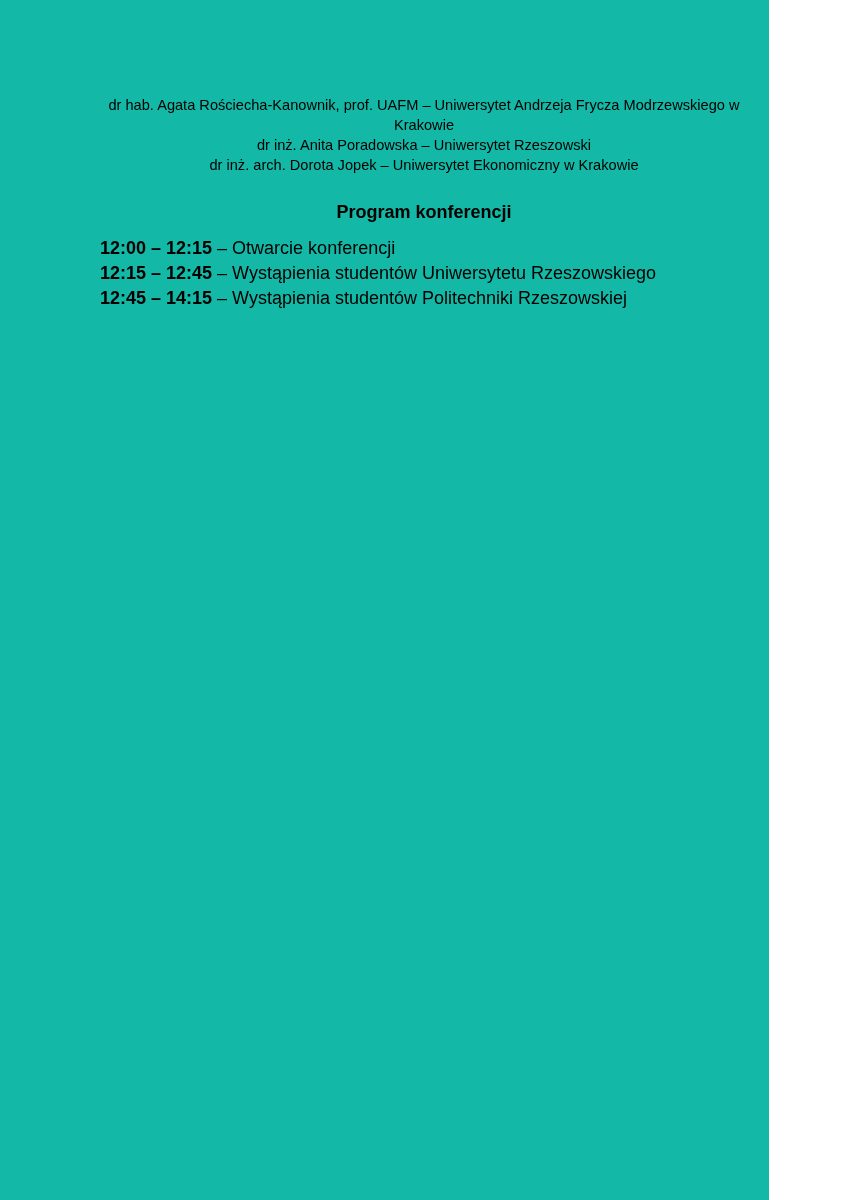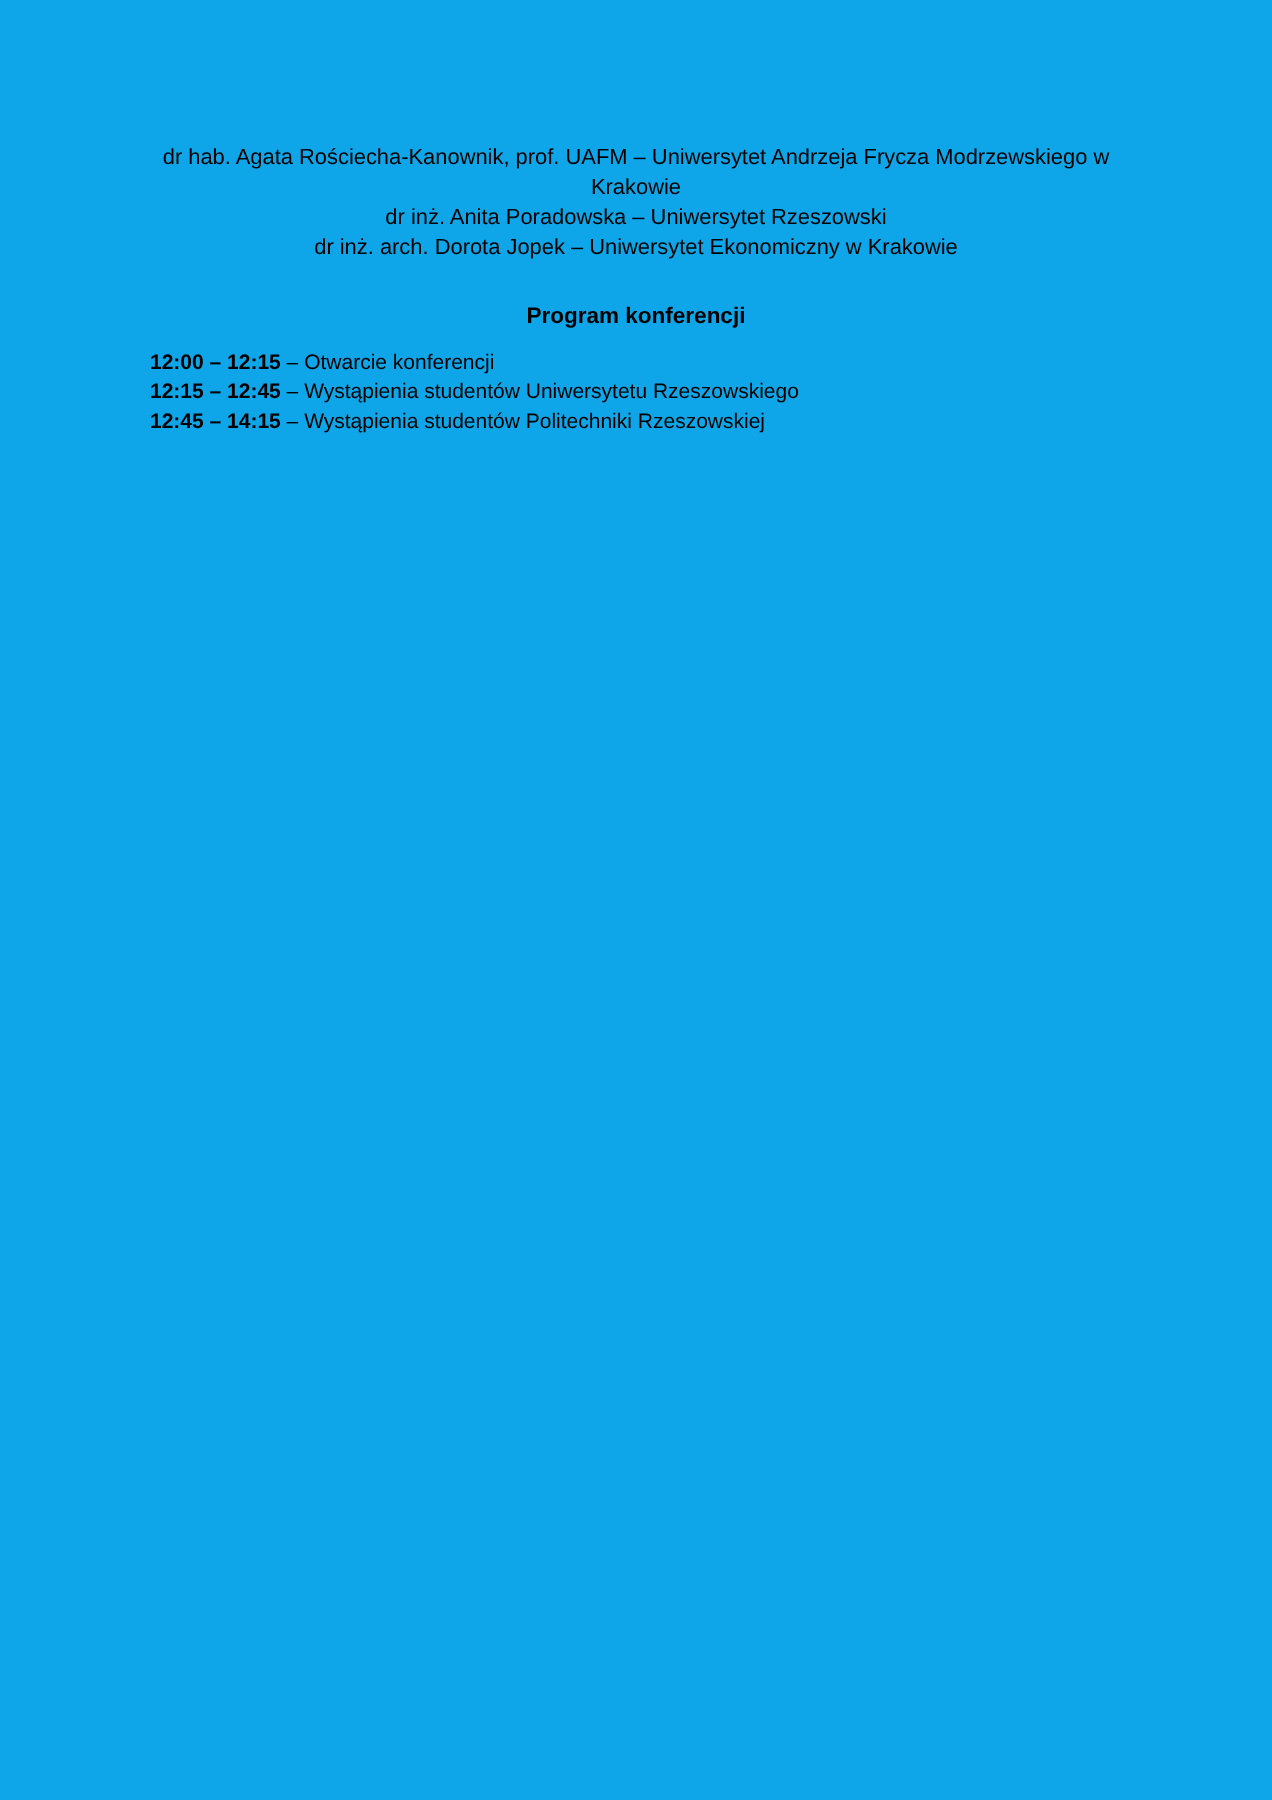--- a/index.html
+++ b/index.html
@@ -12,47 +12,47 @@
     height: 1200px;
     font-family: "Liberation Sans", sans-serif;
     color: #000000;
     position: relative;
     overflow: hidden;
   }
   .page {
     position: absolute;
     top: 0;
     left: 0;
-    width: 848px;
+    width: 769px;
     height: 1200px;
-    background: #0ea5e9;
+    background: #14b8a6;
   }
   .content {
     position: absolute;
     left: 100px;
     top: 96px;
     width: 648px;
   }
   .committee {
     text-align: center;
     font-size: 14.6px;
     line-height: 1.37;
   }
   .committee div {
     white-space: normal;
   }
   .program-title {
     text-align: center;
     font-weight: bold;
-    font-size: 15px;
+    font-size: 18px;
     margin-top: 26px;
     margin-bottom: 13px;
   }
   .schedule {
-    font-size: 14px;
+    font-size: 18px;
     line-height: 1.38;
     text-align: left;
   }
   .schedule-row {
     white-space: nowrap;
   }
   .schedule-row .time {
     font-weight: bold;
   }
   .schedule-row .desc {

